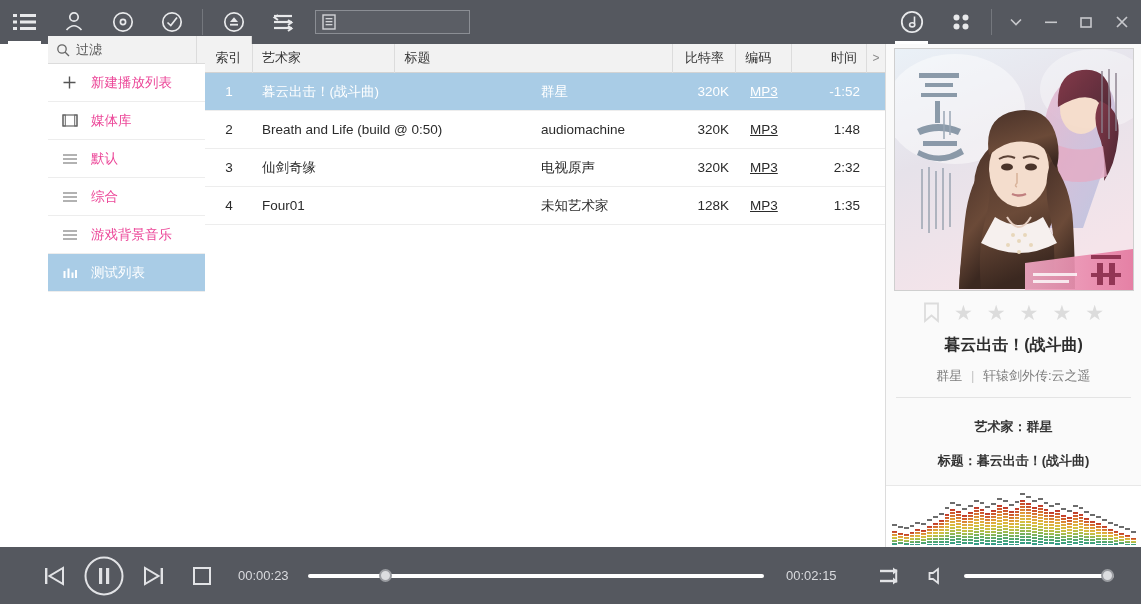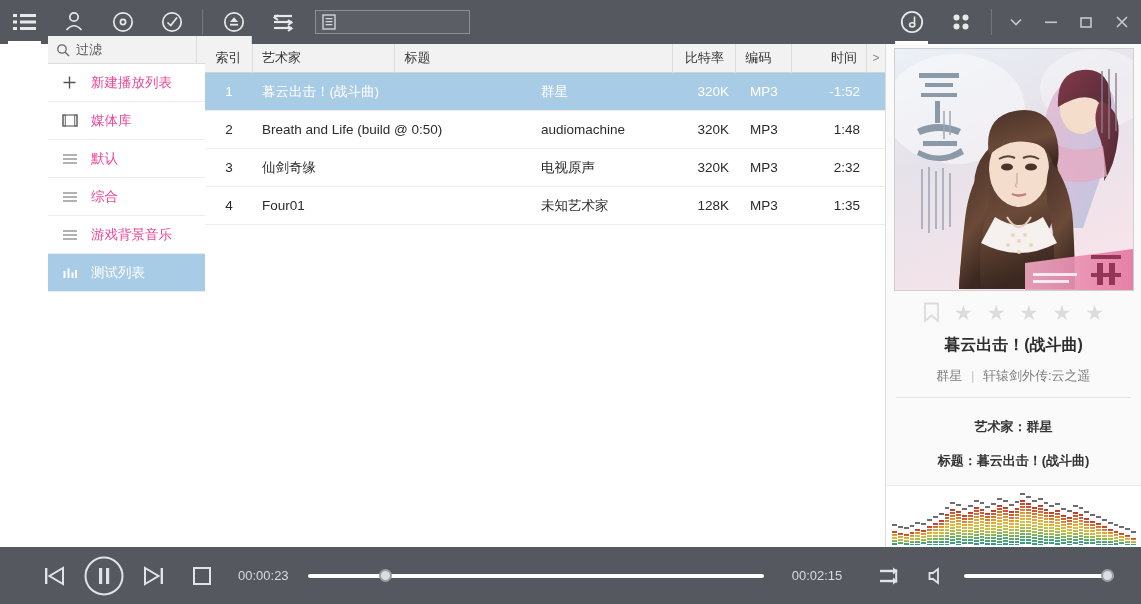--- a/index.html
+++ b/index.html
@@ -102,21 +102,21 @@
     height: 38px; display: flex; align-items: center; font-size: 13.5px;
     color: #2b2b2b; border-bottom: 1px solid #ededed; cursor: pointer;
   }
   .tr.selected { background: #a9cce6; }
   .tr.selected .td { color: #ffffff; }
   .td { padding: 0 9px; overflow: hidden; white-space: nowrap; }
   .td.idx   { width: 48px; text-align: center; }
   .td.title { width: 279px; }
   .td.artist{ width: 143px; }
   .td.rate  { width: 63px; text-align: right; }
-  .td.codec { width: 56px; padding-left: 12px; }
+  .td.codec { width: 56px; padding-left: 12px; text-decoration: underline; }
   .td.time  { width: 75px; text-align: right; }
 
   
   .rightpanel {
     position: absolute; left: 885px; top: 44px; width: 256px; height: 503px;
     background: #fafafa; border-left: 1px solid #dcdcdc; overflow: hidden;
   }
   .cover-wrap {
     width: 240px; height: 243px; margin: 4px auto 0;
     border: 1px solid #cfcfcf; background: #fff; overflow: hidden;
@@ -758,21 +758,21 @@
       </svg>
     </div>
 
     <div class="ptime" style="margin-left:16px;width:62px;text-align:left;">00:00:23</div>
 
     <div class="slider" id="progress-slider" style="width:456px;margin-left:8px;">
       <div class="track"></div>
       <div class="knob" id="progress-knob" style="left: 70.88px;"></div>
     </div>
 
-    <div class="ptime" style="margin-left:22px;width:62px;text-align:center;">00:02:15</div>
+    <div class="ptime" style="margin-left:22px;width:62px;text-align:left;">00:02:15</div>
 
     <div class="pbtn" style="width:40px;height:57px;margin-left:22px;">
       <svg width="28" height="24" viewBox="0 0 28 24">
         <path d="M4 7 H20" stroke="#e2e3e6" stroke-width="2.4" fill="none"></path>
         <path d="M17 3.4 L21.6 7 L17 10.6" fill="#e2e3e6"></path>
         <path d="M4 17 H20" stroke="#e2e3e6" stroke-width="2.4" fill="none"></path>
         <path d="M17 13.4 L21.6 17 L17 20.6" fill="#e2e3e6"></path>
         <path d="M20.2 5.4 L20.2 18.6" stroke="#e2e3e6" stroke-width="2" fill="none"></path>
       </svg>
     </div>

